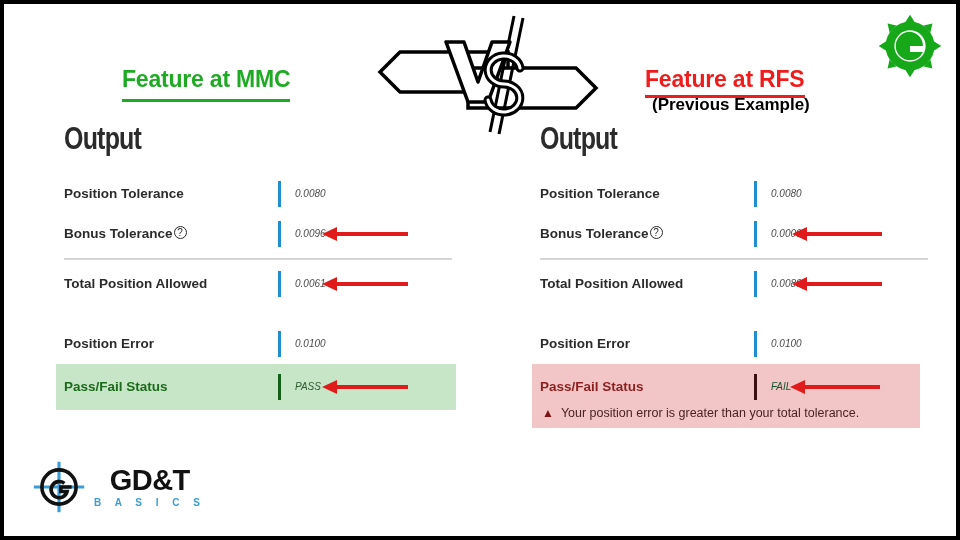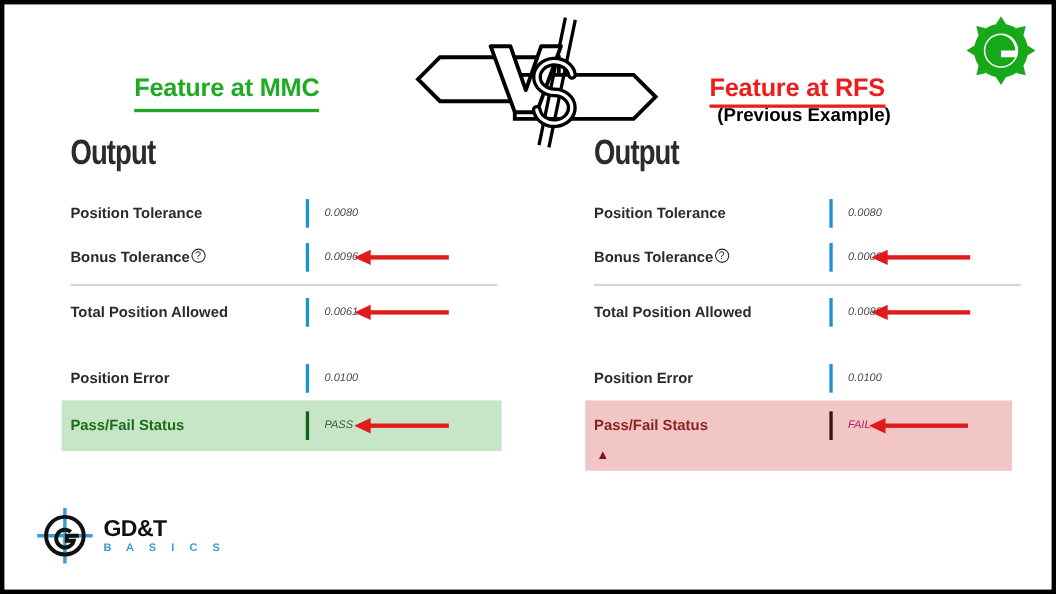--- a/index.html
+++ b/index.html
@@ -141,21 +141,21 @@
 
   .block-fail {
     background: #f2c6c6;
     padding: 4px 8px 8px 8px;
     margin-left: -8px;
     width: 388px;
   }
   .block-fail .row { height: 38px; }
   .block-fail .label { color: #8c1f1f; }
   .block-fail .bar { background: #3a1010; }
-  .block-fail .value { color: #be185d; }
+  .block-fail .value { color: #14532d; }
   .fail-note {
     display: flex;
     align-items: center;
     font-size: 12.5px;
     color: #4a2323;
     padding-left: 2px;
   }
   .fail-note .warn {
     color: #7a1515;
     font-size: 12px;
@@ -185,24 +185,25 @@
   
   .logo {
     position: absolute;
     left: 28px; bottom: 22px;
     display: flex;
     align-items: center;
   }
   .logo-mark { width: 54px; height: 54px; flex: 0 0 auto; }
   .logo-text { margin-left: 8px; line-height: 1; }
   .logo-gdt {
-    font-size: 21px;
+    font-size: 29px;
     font-weight: bold;
     color: #111;
     letter-spacing: -0.5px;
+    text-align: center;
   }
   .logo-basics {
     font-size: 10px;
     font-weight: bold;
     color: #3b9dd4;
     letter-spacing: 5.5px;
     margin-top: 3px;
   }
   .site-url {
     position: absolute;
@@ -346,20 +347,21 @@
         <div class="label">Pass/Fail Status</div>
         <div class="bar"></div>
         <div class="value">FAIL</div>
         <div class="arrow" style="left:250px; width:90px;">
           <div class="head"></div>
             <div class="shaft" style="width:78px;"></div>
         </div>
       </div>
       <div class="fail-note">
         <span class="warn">▲</span>
+        <span>Your position error is greater than your total tolerance.</span>
       </div>
     </div>
   </div>
 
   <div class="logo">
     <svg class="logo-mark" viewBox="0 0 60 60">
       <line x1="30" y1="2" x2="30" y2="58" stroke="#3b9dd4" stroke-width="3.5"></line>
       <line x1="2" y1="30" x2="58" y2="30" stroke="#3b9dd4" stroke-width="3.5"></line>
       <circle cx="30" cy="30" r="19" fill="none" stroke="#111" stroke-width="4"></circle>
       <path d="M44 30 h-12 v5 h7 a9 9 0 1 1 -3 -9" fill="none" stroke="#111" stroke-width="4"></path>

